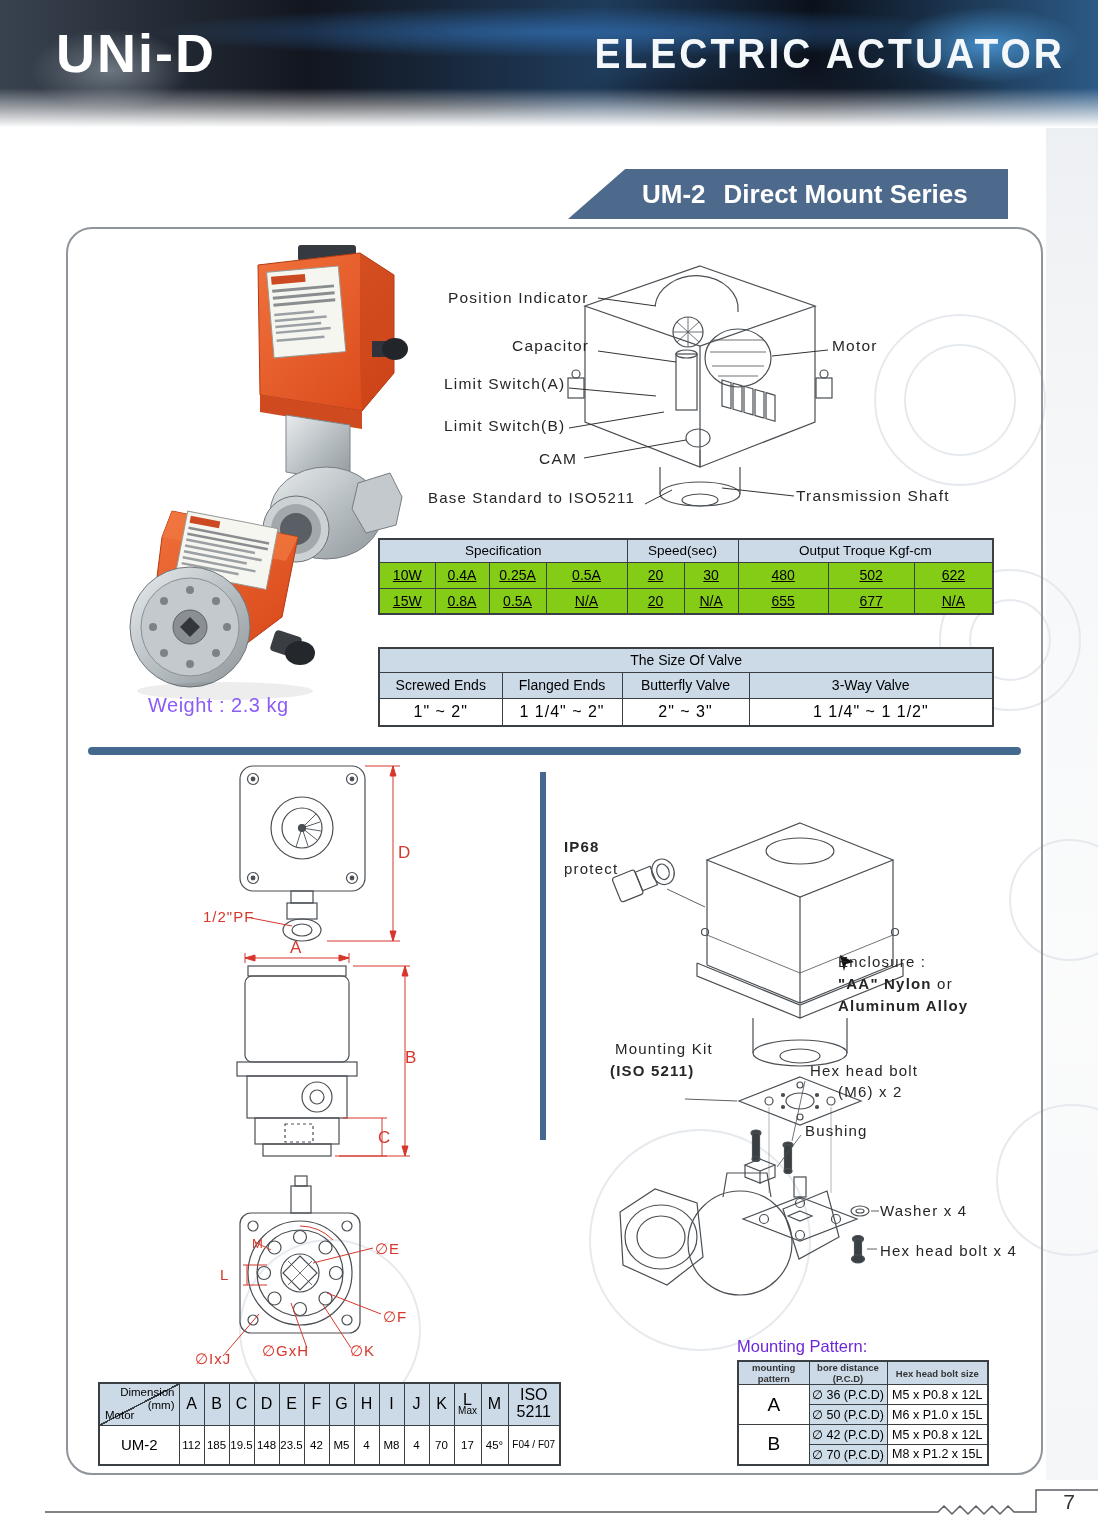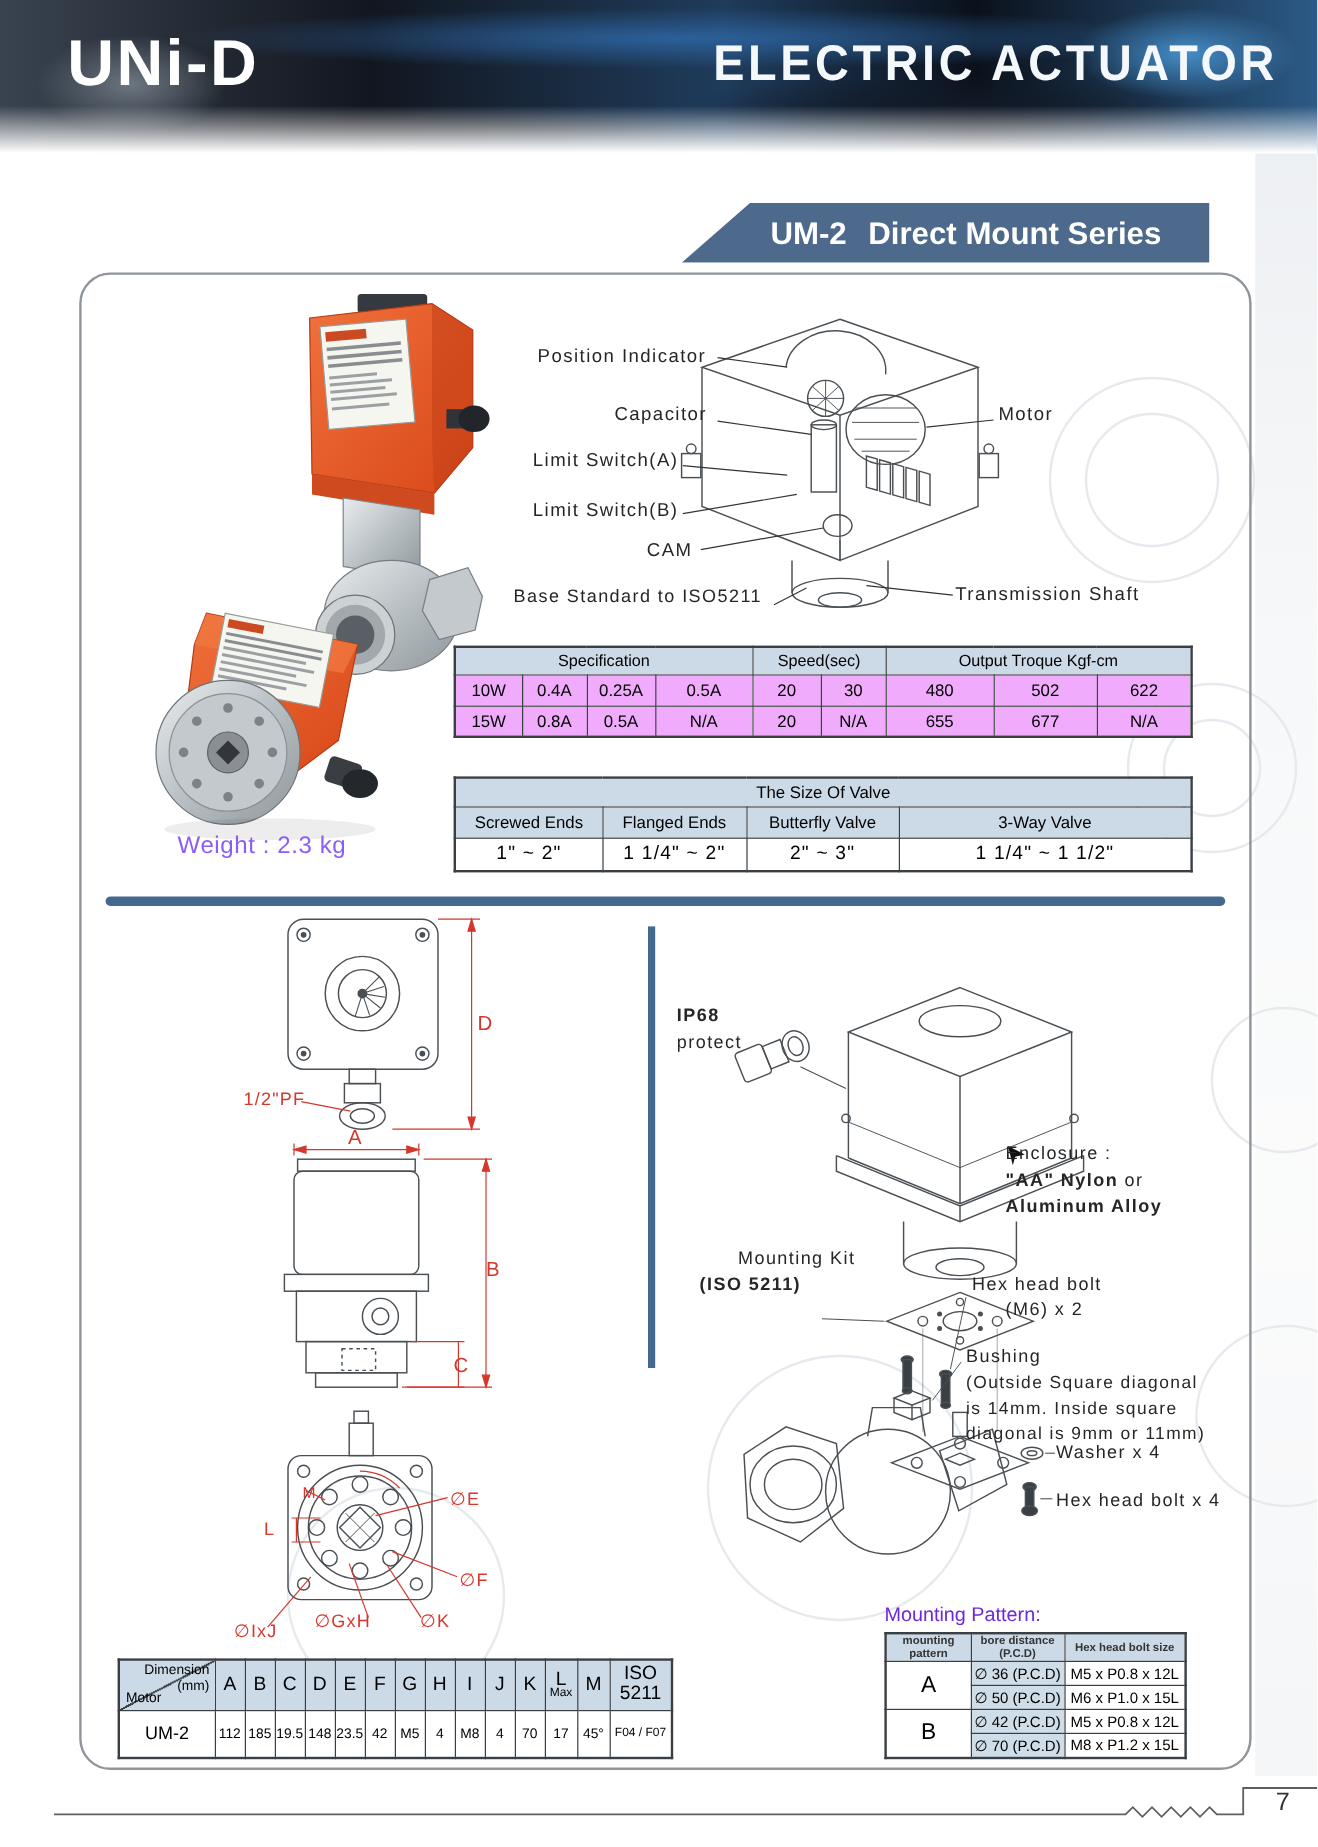--- a/index.html
+++ b/index.html
@@ -46,21 +46,21 @@
 
   
   table { border-collapse:collapse; table-layout:fixed; }
   .dtable { border:2px solid #3a3f44; }
   .dtable th, .dtable td { border:1px solid #3a3f44; text-align:center; vertical-align:middle; overflow:hidden; }
   .hd { background:#ccdae8; font-weight:400; }
 
   .spec-table { left:378px; top:538px; } .spec-table table { width:614px; }
   .spec-table .gh { height:23px; font-size:13.5px; }
   .spec-table .ch { height:25px; font-size:13px; }
-  .spec-table td { height:26px; font-size:14px; background:#f0abfc; }
+  .spec-table td { height:26px; font-size:14px; background:#84cc16;text-decoration:underline; }
 
   .valve-table { left:378px; top:647px; } .valve-table table { width:614px; }
   .valve-table .gh { height:24px; font-size:14px; }
   .valve-table .ch { height:26px; font-size:14px; }
   .valve-table td { height:28px; font-size:16px; background:#fff; letter-spacing:1px; }
 
   .weight { left:148px; top:694px; font-size:20px; color:#8b5cf6; letter-spacing:.5px; }
 
   .dim-table { left:98px; top:1382px; } .dim-table table { width:461px; }
   .dim-table th { height:42px; font-size:16px; line-height:1.05; }
@@ -478,27 +478,24 @@
     <path d="M285,140 l14,7 l-8,2 l-2,7 Z" fill="#111" stroke="none"></path>
   </svg>
   <div class="abs lbl" style="left:564px;top:838px;font-weight:700;font-size:15px">IP68</div>
   <div class="abs lbl" style="left:564px;top:860px;font-size:15px">protect</div>
   <div class="abs lbl" style="left:838px;top:953px;font-size:15px">Enclosure :</div>
   <div class="abs lbl" style="left:838px;top:975px;font-size:15px">
     <b>"AA" Nylon</b><span> or</span>
   </div>
   <div class="abs lbl" style="left:838px;top:997px;font-weight:700;font-size:15px">Aluminum Alloy</div>
   <div class="abs lbl" style="left:615px;top:1040px;font-size:15px">Mounting Kit</div>
-  <div class="abs lbl" style="left:583px;top:1062px;font-weight:700;font-size:15px">(ISO 5211)</div>
+  <div class="abs lbl" style="left:610px;top:1062px;font-weight:700;font-size:15px">(ISO 5211)</div>
   <div class="abs lbl" style="left:810px;top:1062px;font-size:15px">Hex head bolt</div>
   <div class="abs lbl" style="left:838px;top:1083px;font-size:15px">(M6) x 2</div>
   <div class="abs lbl" style="left:805px;top:1122px;font-size:15px">Bushing</div>
-  <div class="abs lbl wrap-pre" style="left:805px;top:1143px;font-size:14.5px;line-height:1.45;white-space:pre-line">(Outside Square diagonal
-is 14mm. Inside square
-diagonal is 9mm or 11mm)</div>
   <div class="abs lbl" style="left:880px;top:1202px;font-size:15px">Washer  x 4</div>
   <div class="abs lbl" style="left:880px;top:1242px;font-size:15px">Hex head bolt  x 4</div>
 
   <div class="abs dim-table">
     <table class="dtable">
       <colgroup>
           <col style="width:80px">
           <col style="width:25px">
           <col style="width:25px">
           <col style="width:25px">

